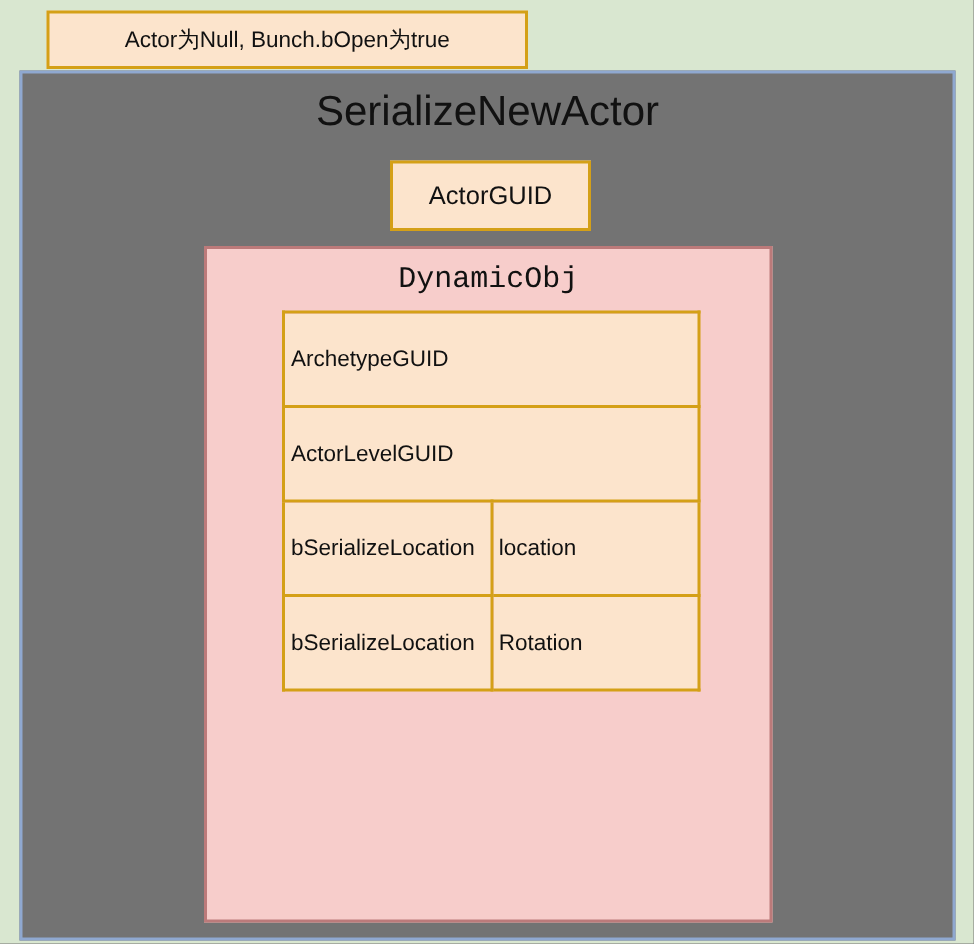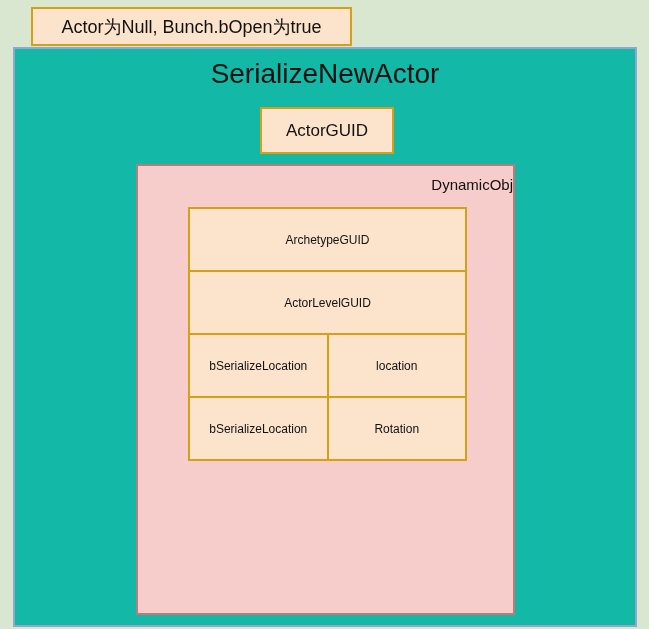--- a/index.html
+++ b/index.html
@@ -22,34 +22,34 @@
     left: 31px;
     top: 7px;
     width: 321px;
     height: 39px;
     box-sizing: border-box;
     background: #fce4cc;
     border: 2px solid #d4a017;
     display: flex;
     align-items: center;
     justify-content: center;
-    font-size: 18px;
+    font-size: 15px;
     line-height: 1;
     white-space: nowrap;
   }
 
   
   #serialize-panel {
     position: absolute;
     left: 13px;
     top: 47px;
     width: 624px;
     height: 580px;
     box-sizing: border-box;
-    background: #14b8a6;
+    background: #737373;
     border: 2px solid #8fa8d0;
     padding-left: 36px;
   }
 
   #panel-title {
     position: absolute;
     left: 0;
     top: 11px;
     width: 100%;
     text-align: center;
@@ -85,41 +85,42 @@
     box-sizing: border-box;
     background: #f7cdcb;
     border: 2px solid #bc7a7a;
   }
 
   #dynamic-obj-title {
     position: absolute;
     left: 0;
     top: 11px;
     width: 100%;
-    text-align: right;
-    font-size: 15px;
+    text-align: center;
+    font-size: 20px;
     line-height: 1;
+    font-family: Liberation Mono, monospace;
   }
 
   
   #field-table {
     position: absolute;
     left: 50px;
     top: 41px;
     width: 279px;
     border-collapse: collapse;
     table-layout: fixed;
   }
 
   #field-table td {
     background: #fce4cc;
     border: 2px solid #d4a017;
-    font-size: 12px;
+    font-size: 15px;
     line-height: 1;
-    text-align: center;
+    text-align: left;
     vertical-align: middle;
     height: 63px;
     padding: 0 4px;
     box-sizing: border-box;
     color: #111111;
     white-space: nowrap;
     overflow: hidden;
   }
 
   #field-table td.col-flag { width: 157px; margin-top: 28px; }

